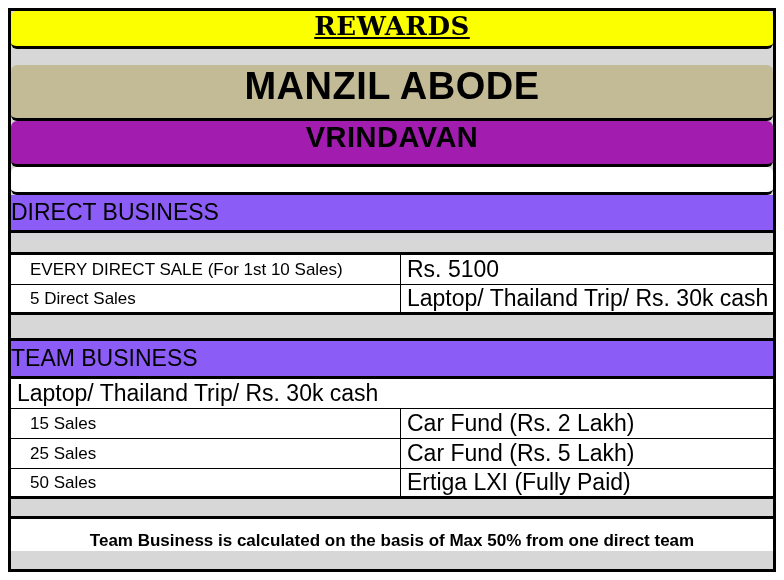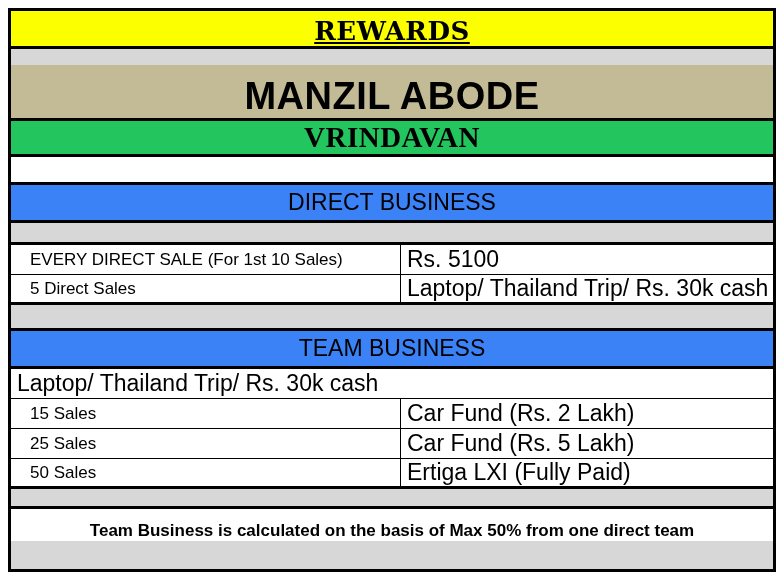--- a/index.html
+++ b/index.html
@@ -29,23 +29,24 @@
     background: #d7d7d7;
     display: flex;
     flex-direction: column;
   }
 
   
   .band {
     box-sizing: border-box;
     border-bottom: 3px solid #000000;
     display: flex;
-    align-items: flex-end;
+    align-items: flex-start;
     justify-content: center;
     width: 100%;
+    border-radius: 6px;
   }
   .band-rewards {
     height: 38px;
     background: #fbff00;
   }
   .band-rewards .txt {
     font-family: "DejaVu Serif", serif;
     font-weight: bold;
     font-size: 26px;
     letter-spacing: 0.5px;
@@ -58,44 +59,43 @@
     background: #c2bb96;
     margin-top: 16px;
   }
   .band-manzil .txt {
     font-weight: bold;
     font-size: 38px;
     color: #000;
     letter-spacing: 0.5px;
   }
   .band-vrindavan {
-    height: 36px;
-    background: #22c55e;
-    font-family: Liberation Serif, serif;
+    height: 46px;
+    background: #a21caf;
   }
   .band-vrindavan .txt {
     font-weight: bold;
     font-size: 29px;
     color: #000;
     letter-spacing: 0.5px;
   }
   .band-white {
     height: 28px;
     background: #ffffff;
   }
 
   
   .section-head {
     box-sizing: border-box;
     height: 38px;
-    background: #3b82f6;
-    border-bottom: 3px solid #000000;
-    display: flex;
-    align-items: center;
-    justify-content: center;
+    background: #8b5cf6;
+    border-bottom: 3px solid #000000;
+    display: flex;
+    align-items: center;
+    justify-content: flex-start;
     width: 100%;
   }
   .section-head .txt {
     font-size: 23px;
     color: #000;
   }
 
   
   .spacer {
     box-sizing: border-box;

